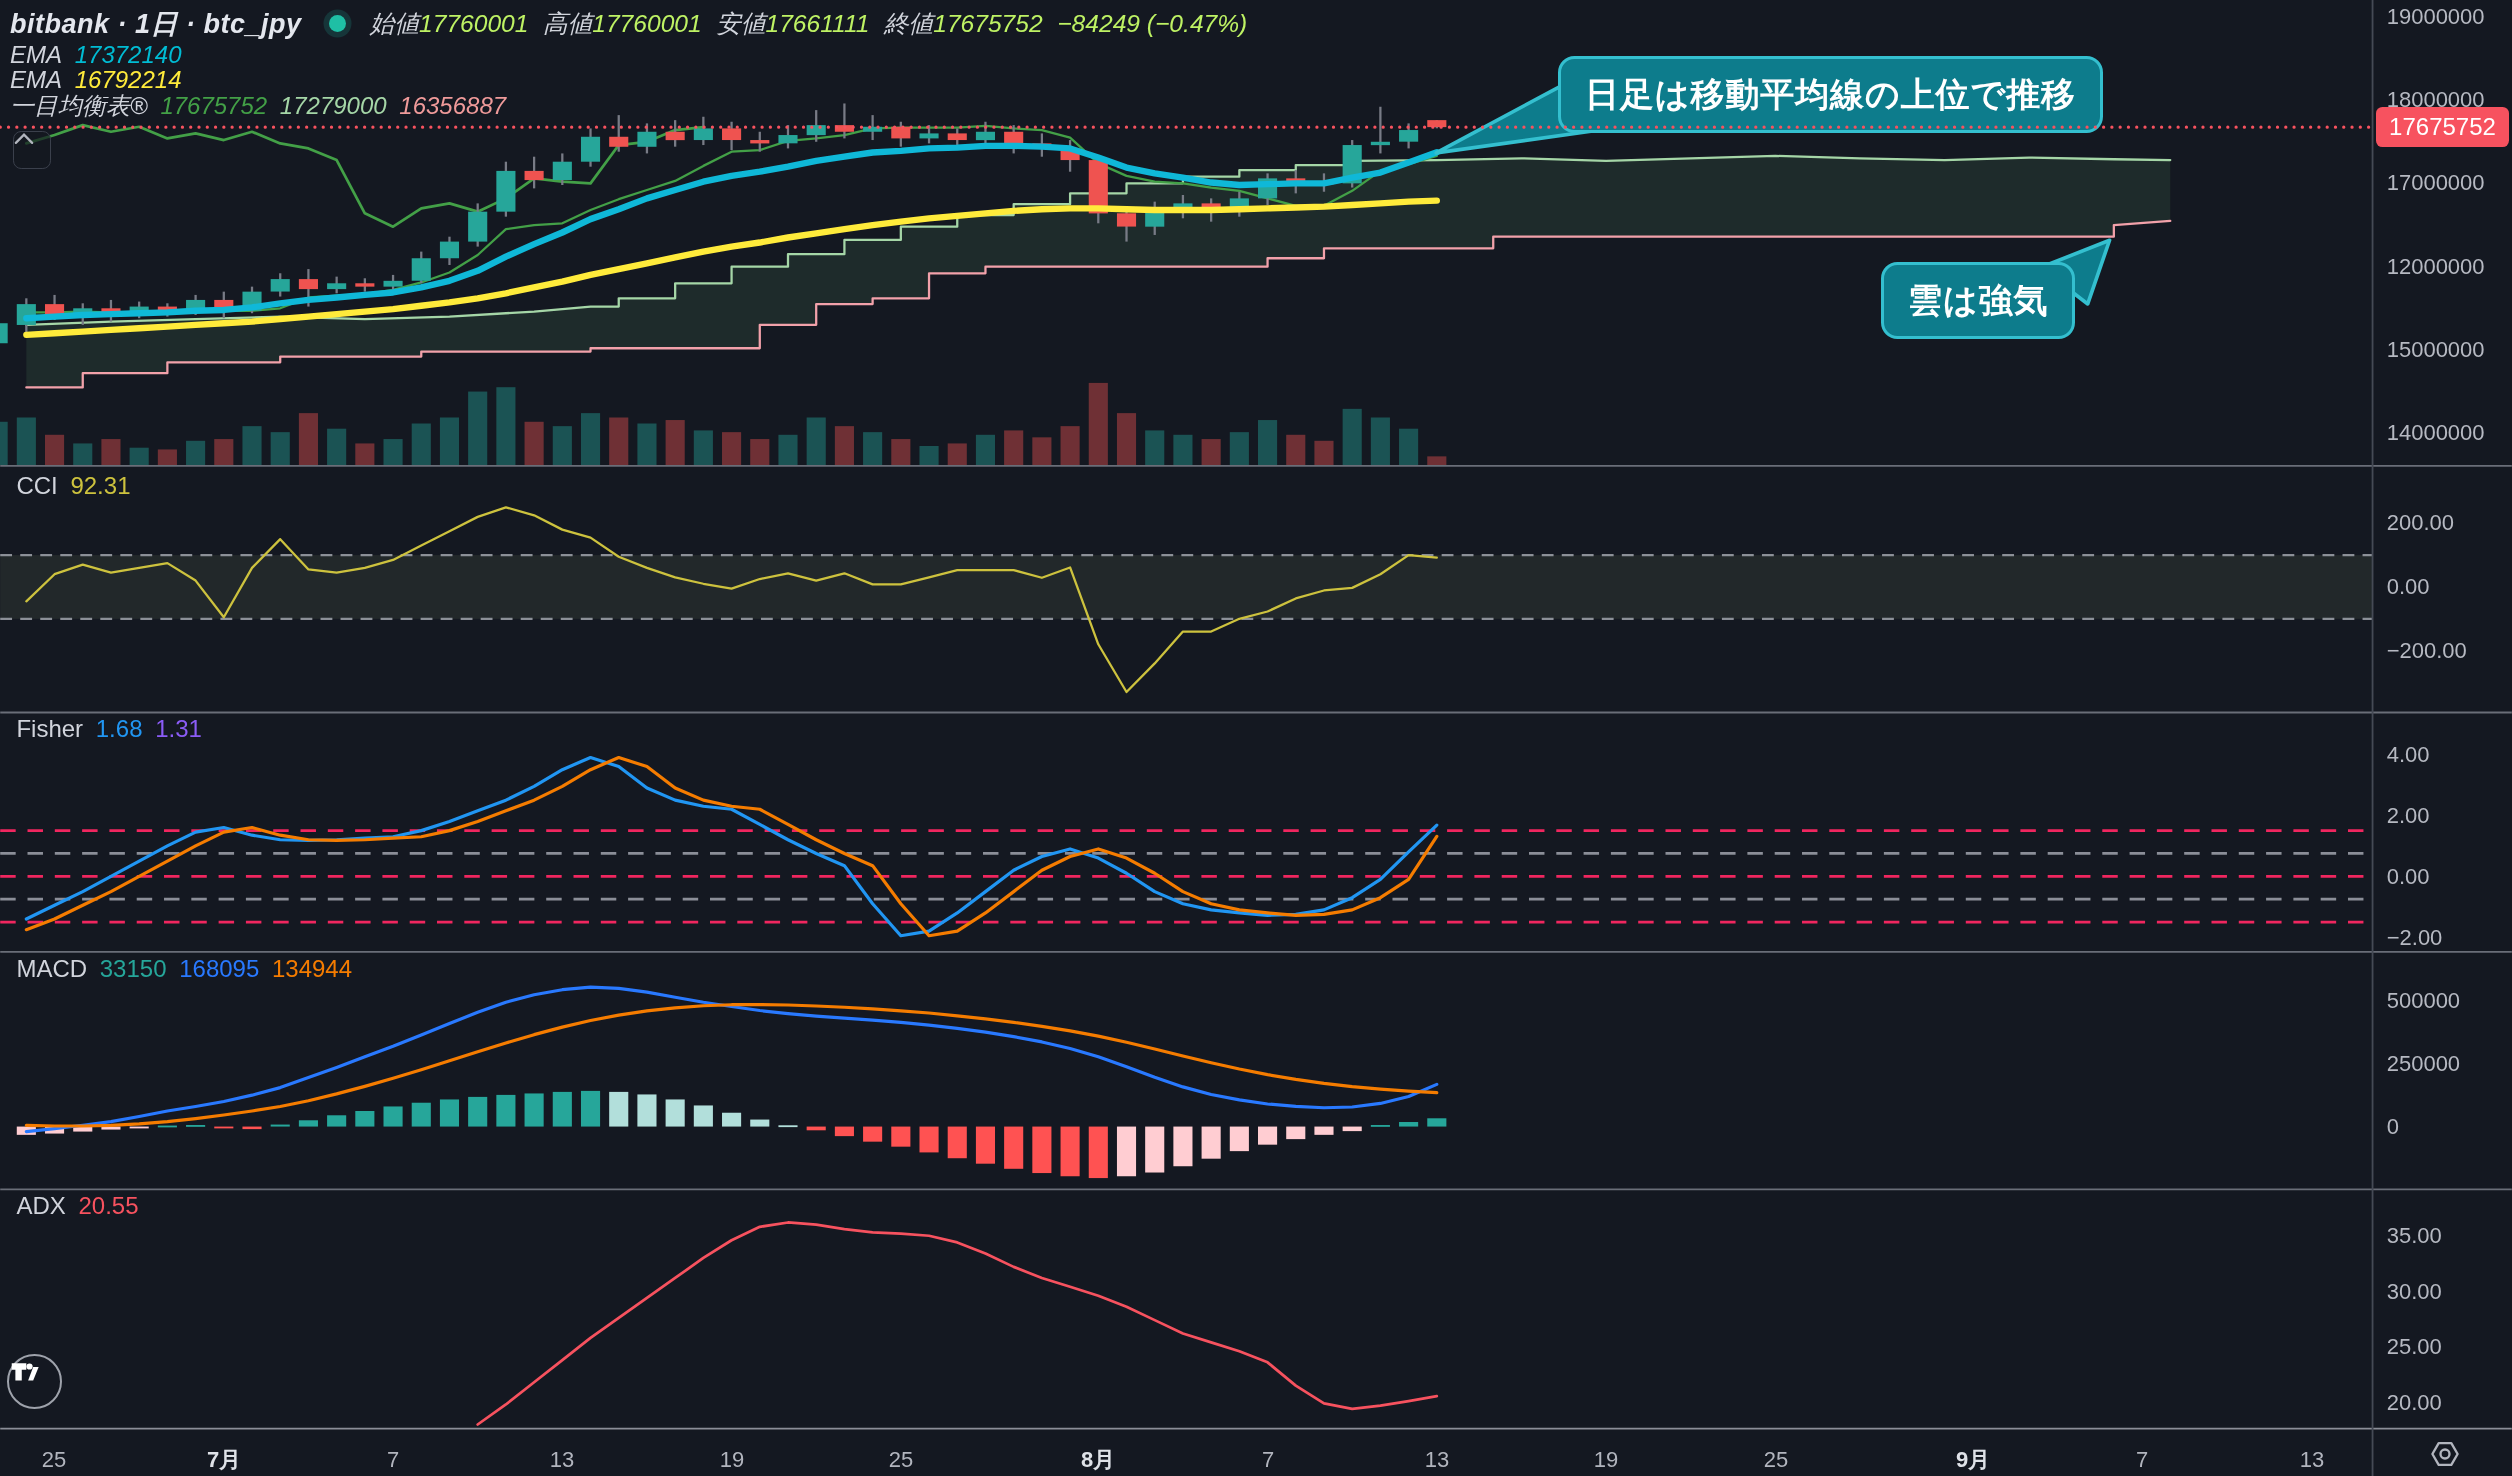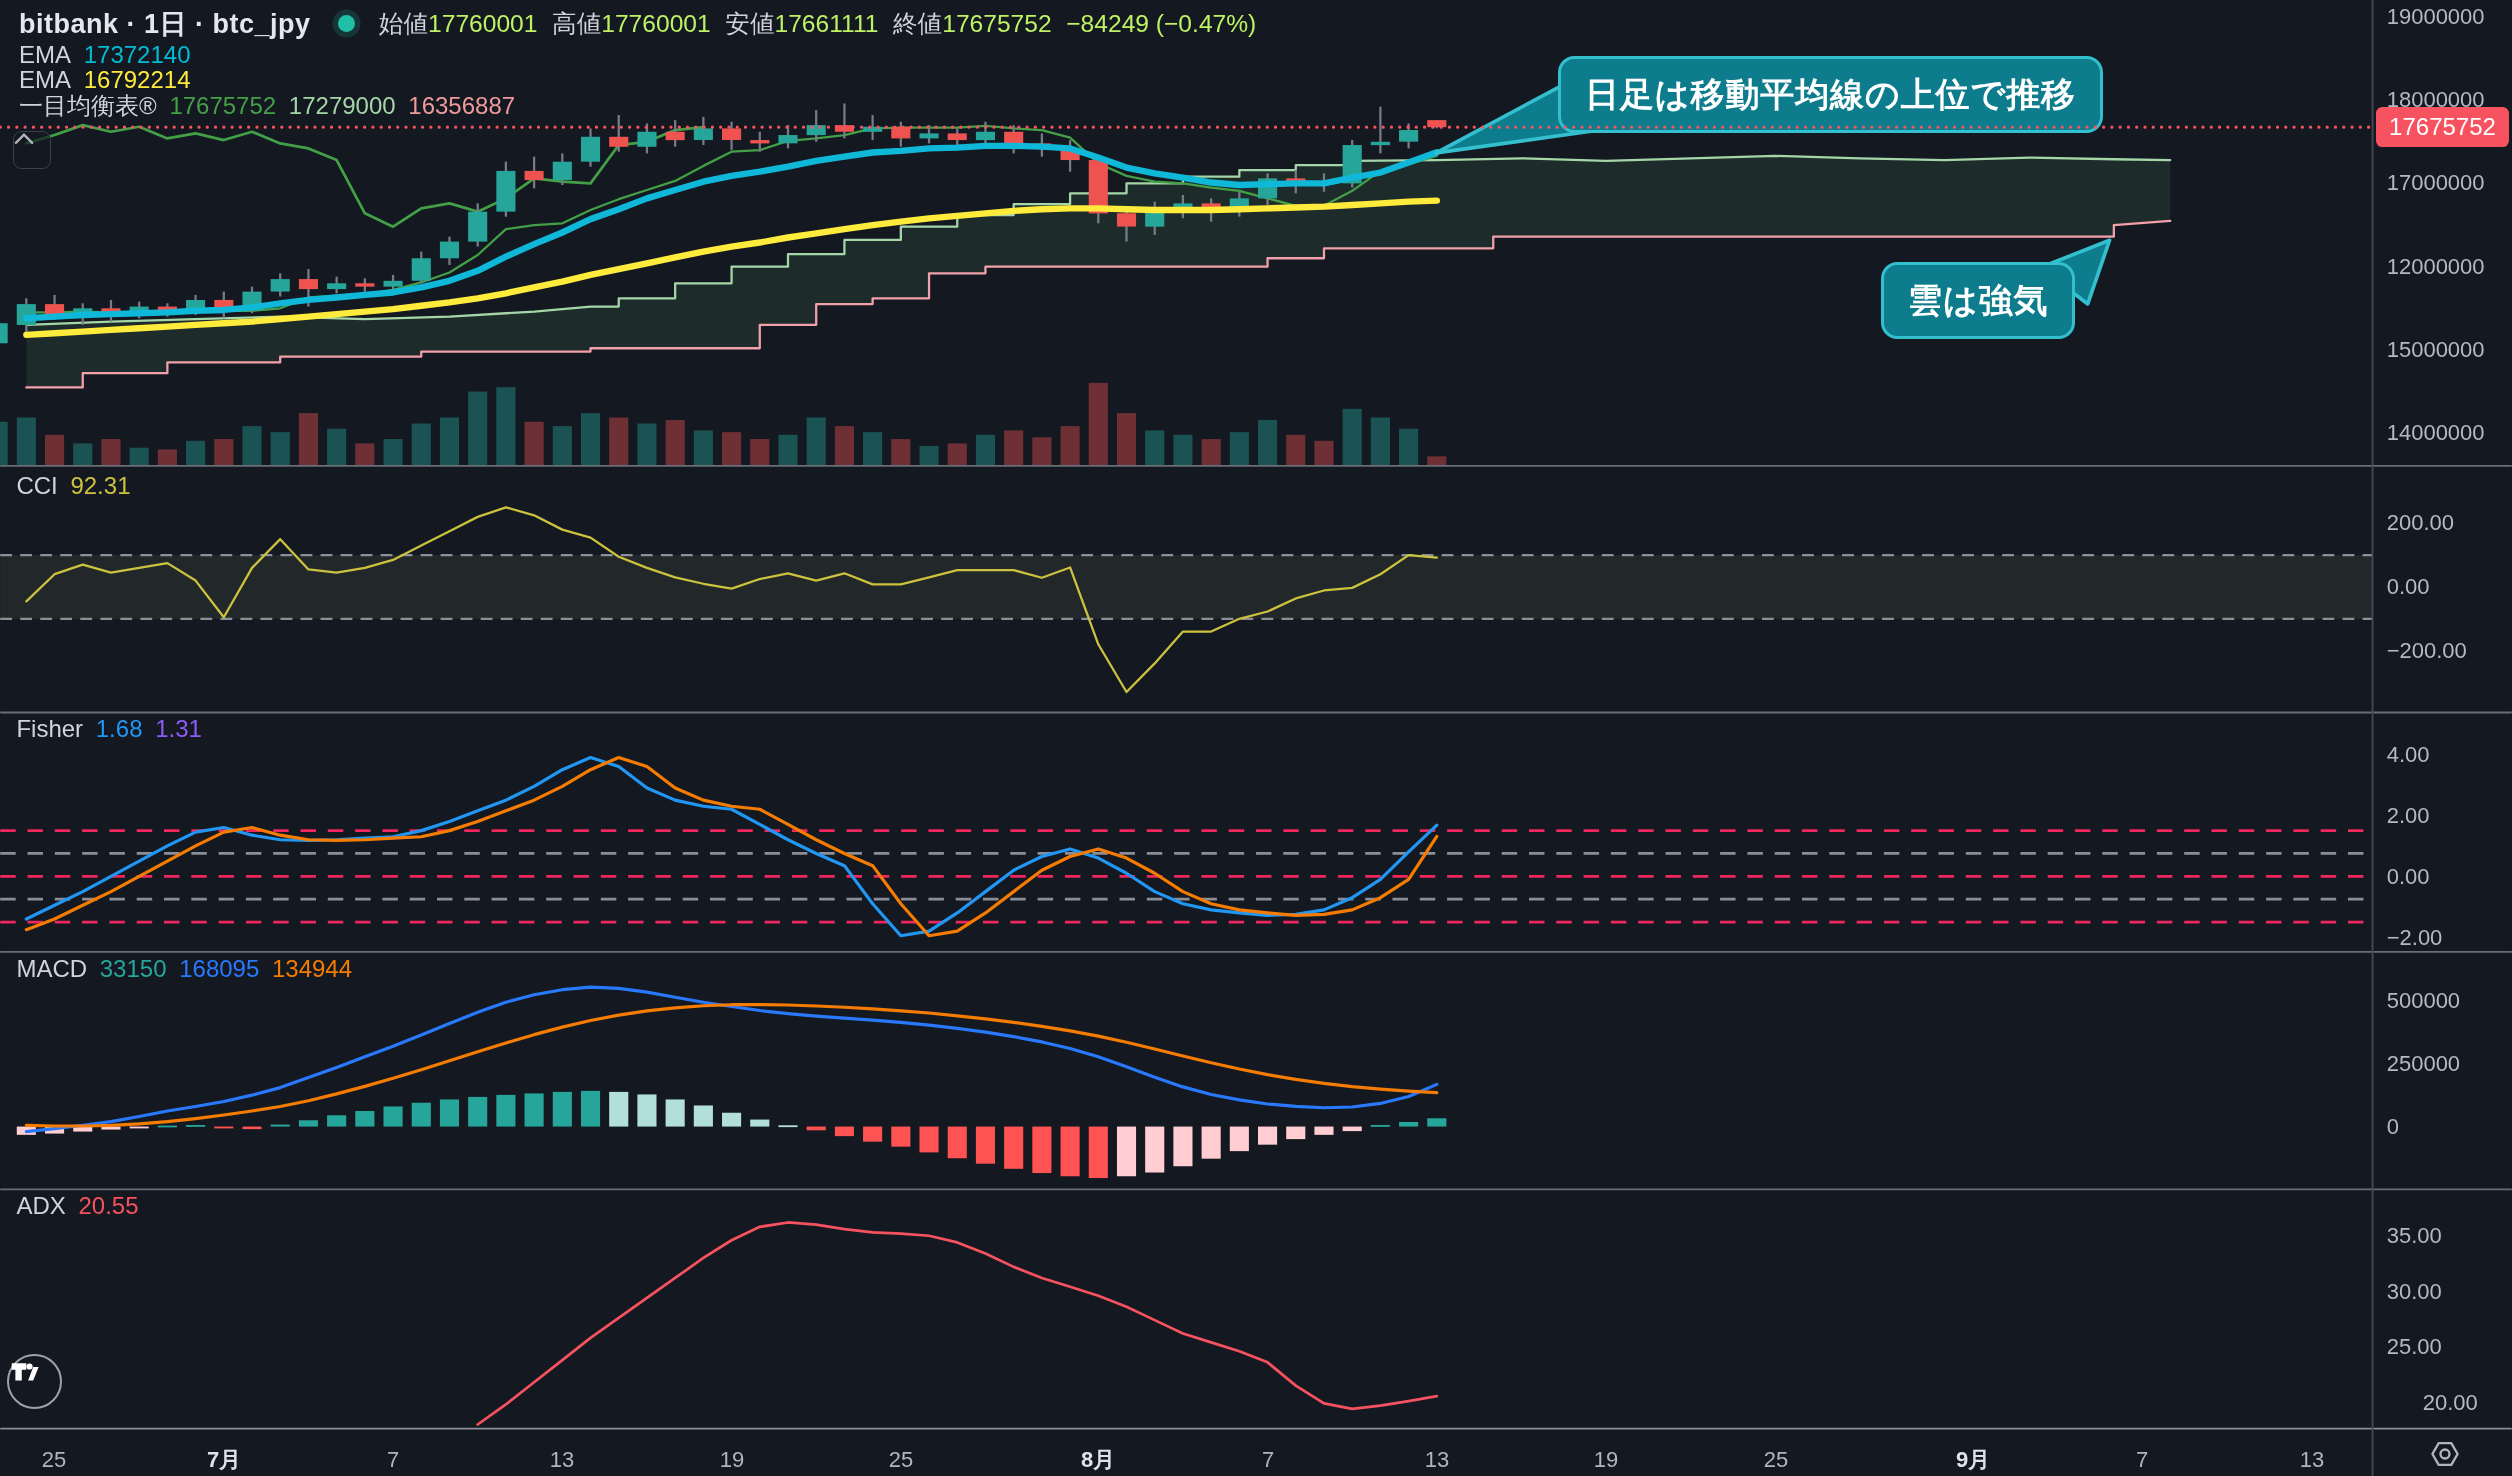--- a/index.html
+++ b/index.html
@@ -2,21 +2,21 @@
 <html style="font-size:14.6px"><head>
 <meta charset="utf-8">
 <style>
   html,body{margin:0;padding:0;background:#0c0f16;}
   .app{position:relative;width:2512px;height:1476px;background:#141821;overflow:hidden;
        font-family:"Liberation Sans","DejaVu Sans",sans-serif;-webkit-font-smoothing:antialiased;}
   svg{position:absolute;left:0;top:0;}
   #main-canvas{z-index:1;}
   #tails-canvas{z-index:20;pointer-events:none;}
   #priceline-canvas{z-index:30;pointer-events:none;}
-  .legend{position:absolute;left:19px;top:5.5px;z-index:40;}
+  .legend{position:absolute;left:10px;top:5.5px;z-index:40;font-style:italic;}
   .sym-row{display:flex;align-items:center;height:36px;}
   .sym{font-size:27px;font-weight:700;color:#e4e7ee;letter-spacing:0.5px;}
   .status-dot{width:17.3px;height:17.3px;border-radius:50%;background:#1fbfa5;margin:0 24px 0 27px;
       box-shadow:0 0 0 5.5px rgba(31,191,165,0.18);}
   .ohlc-pair{display:flex;align-items:center;margin-right:14.6px;}
   .ohlc-label{font-size:24.6px;color:#d1d4dc;}
   .ohlc-val{font-size:24.6px;color:#bef264;}
   .legend-row{display:flex;align-items:center;height:24.6px;margin-top:0.9px;font-size:24px;color:#d1d4dc;}
   .legend-row .val{margin-left:12.7px;}
   .lv-red{color:#f7525f;} .lv-cyan{color:#00bcd4;} .lv-yellow{color:#ffeb3b;}
@@ -376,21 +376,21 @@
       <div class="y-tick" style="top: 755px;">4.00</div>
       <div class="y-tick" style="top: 816px;">2.00</div>
       <div class="y-tick" style="top: 877px;">0.00</div>
       <div class="y-tick" style="top: 938px;">−2.00</div>
       <div class="y-tick" style="top: 1001px;">500000</div>
       <div class="y-tick" style="top: 1064px;">250000</div>
       <div class="y-tick" style="top: 1127px;">0</div>
       <div class="y-tick" style="top: 1236px;">35.00</div>
       <div class="y-tick" style="top: 1292px;">30.00</div>
       <div class="y-tick" style="top: 1347px;">25.00</div>
-      <div class="y-tick" style="top: 1403px; margin-left: 36px;">20.00</div>
+      <div class="y-tick" style="top: 1403px;">20.00</div>
     </div>
   <div class="price-badge">17675752</div>
   <div class="time-axis" id="time-axis">
       <div class="t-tick" style="left: 54px;">25</div>
       <div class="t-tick month" style="left: 224px;">7月</div>
       <div class="t-tick" style="left: 393px;">7</div>
       <div class="t-tick" style="left: 562px;">13</div>
       <div class="t-tick" style="left: 732px;">19</div>
       <div class="t-tick" style="left: 901px;">25</div>
       <div class="t-tick month" style="left: 1098px;">8月</div>

